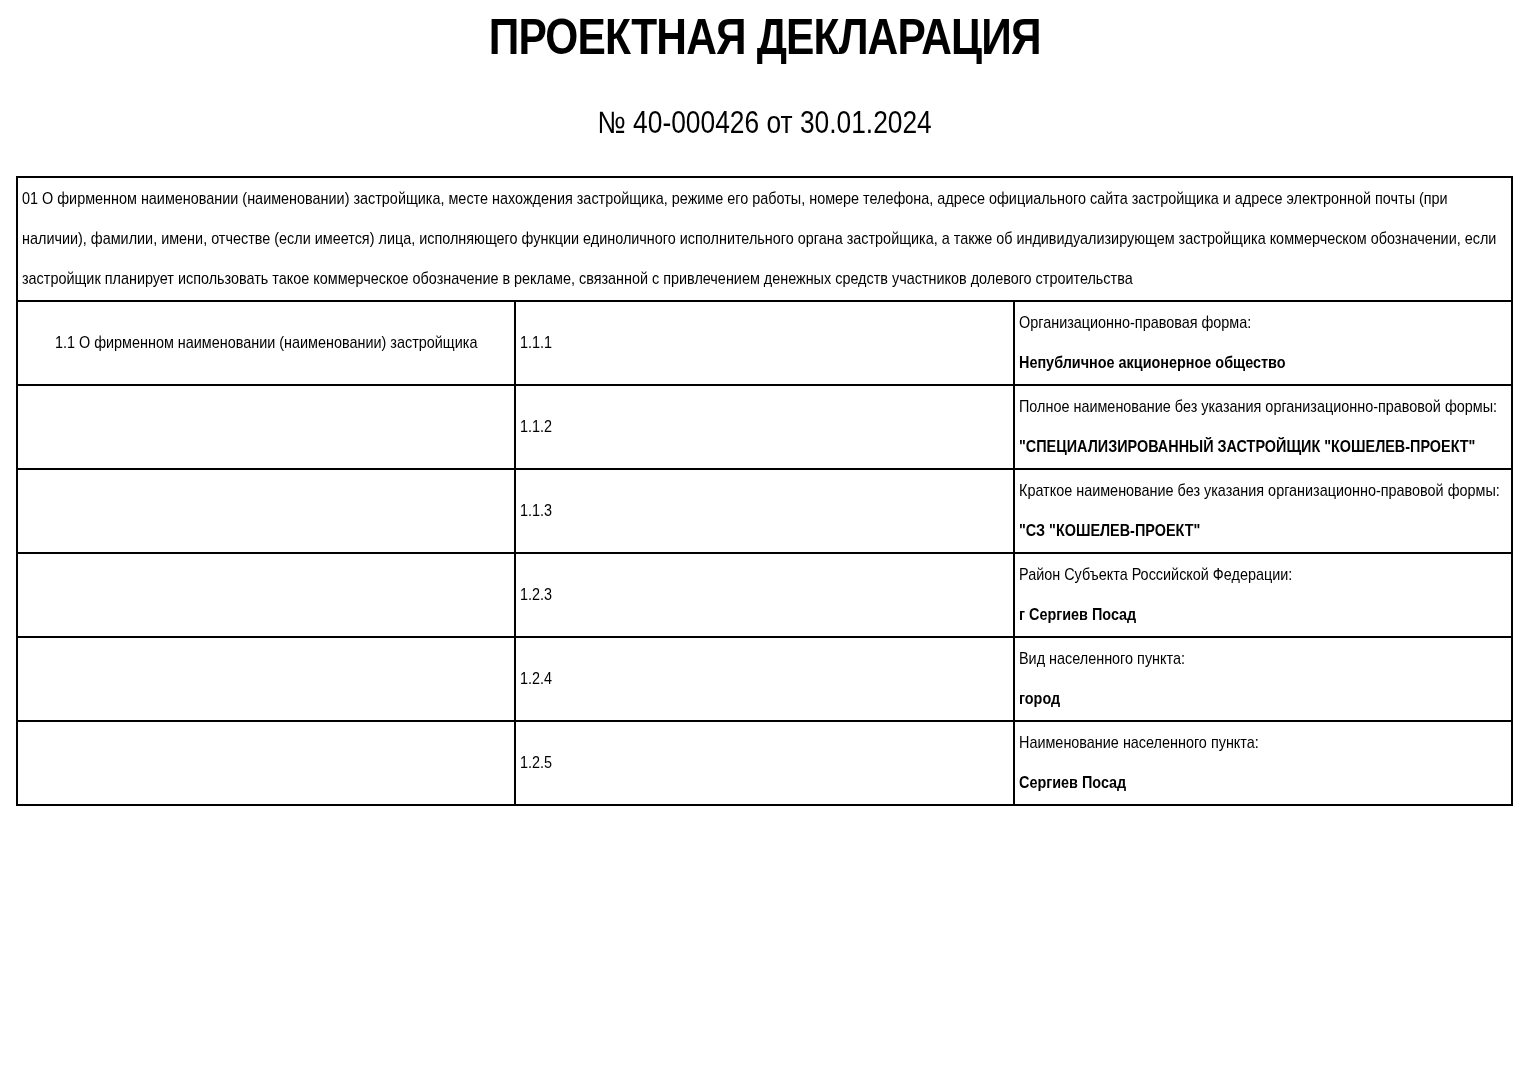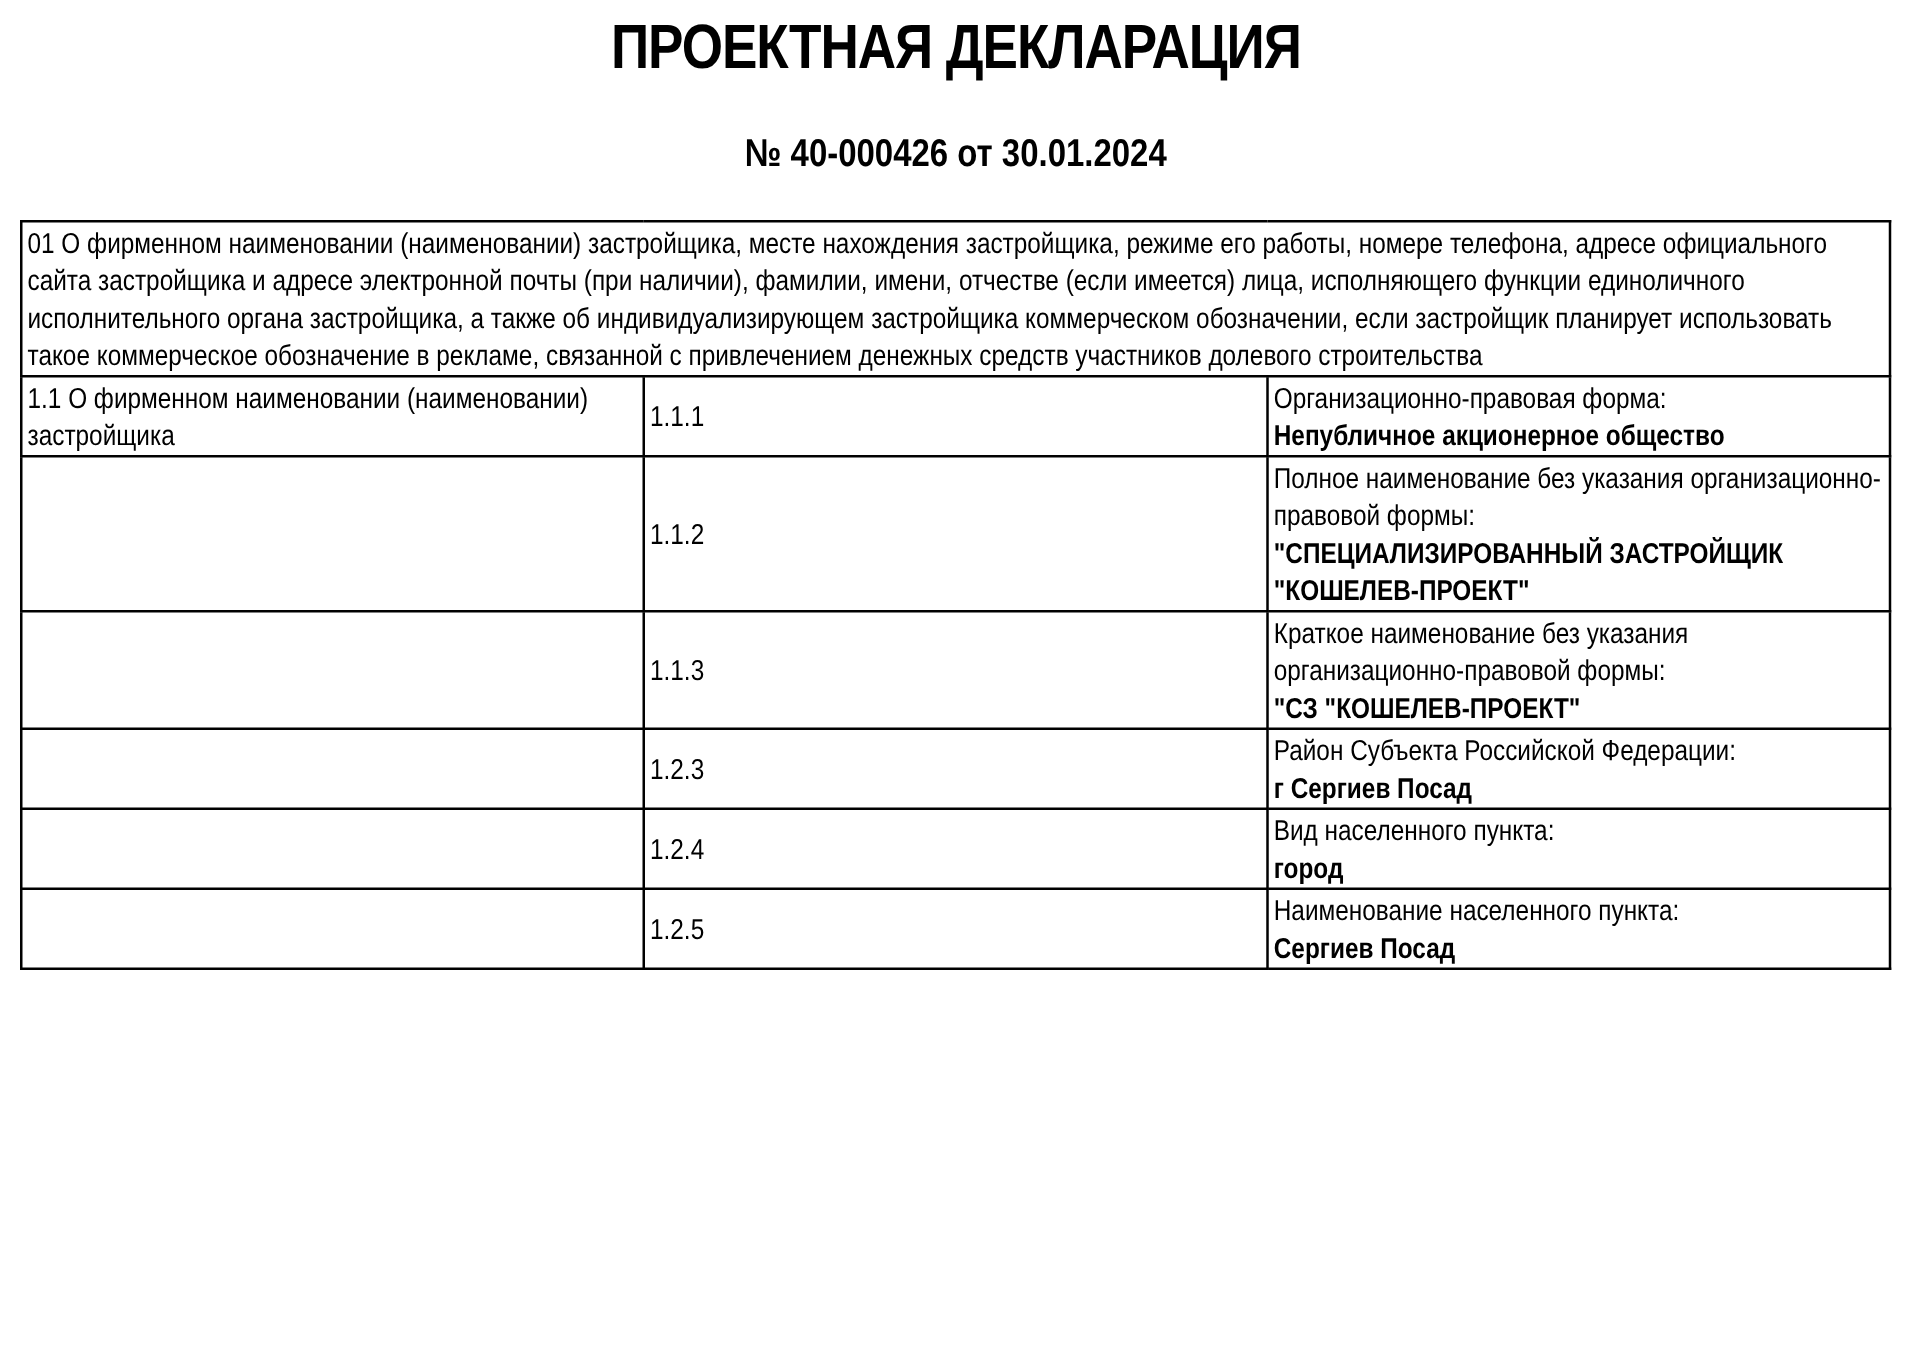--- a/index.html
+++ b/index.html
@@ -33,42 +33,42 @@
     font-size: 50px;
     font-weight: 700;
     line-height: 58px;
     letter-spacing: -1px;
     white-space: nowrap;
   }
   .doc-subline {
     margin-top: 39px;
     text-align: center;
     font-size: 31px;
-    font-weight: 700;
+    font-weight: 400;
     line-height: 37px;
     white-space: nowrap;
   }
   .doc-subline.first { margin-top: 38px; }
   .doc-subline.second { margin-top: 40px; }
   .doc-subline.third { margin-top: 38px; }
   table.decl {
     margin-top: 35px;
     border-collapse: collapse;
     table-layout: fixed;
     width: 1497px;
-    font-size: 23px;
-    line-height: 30px;
+    font-size: 17px;
+    line-height: 40px;
   }
   table.decl td {
     border: 2px solid #000000;
     vertical-align: middle;
     padding: 1px 4px;
     overflow: hidden;
   }
-  td.col-category { width: 372px; }
+  td.col-category { width: 372px; text-align: center; }
   td.col-code     { width: 99px; padding-left: 6px; margin-top: 12px; }
   td.col-content  { }
   .section-cell { vertical-align: top; }
   .value-line { font-weight: 700; }
 </style>
 </head>
 <body>
 
 <div class="page">
 

